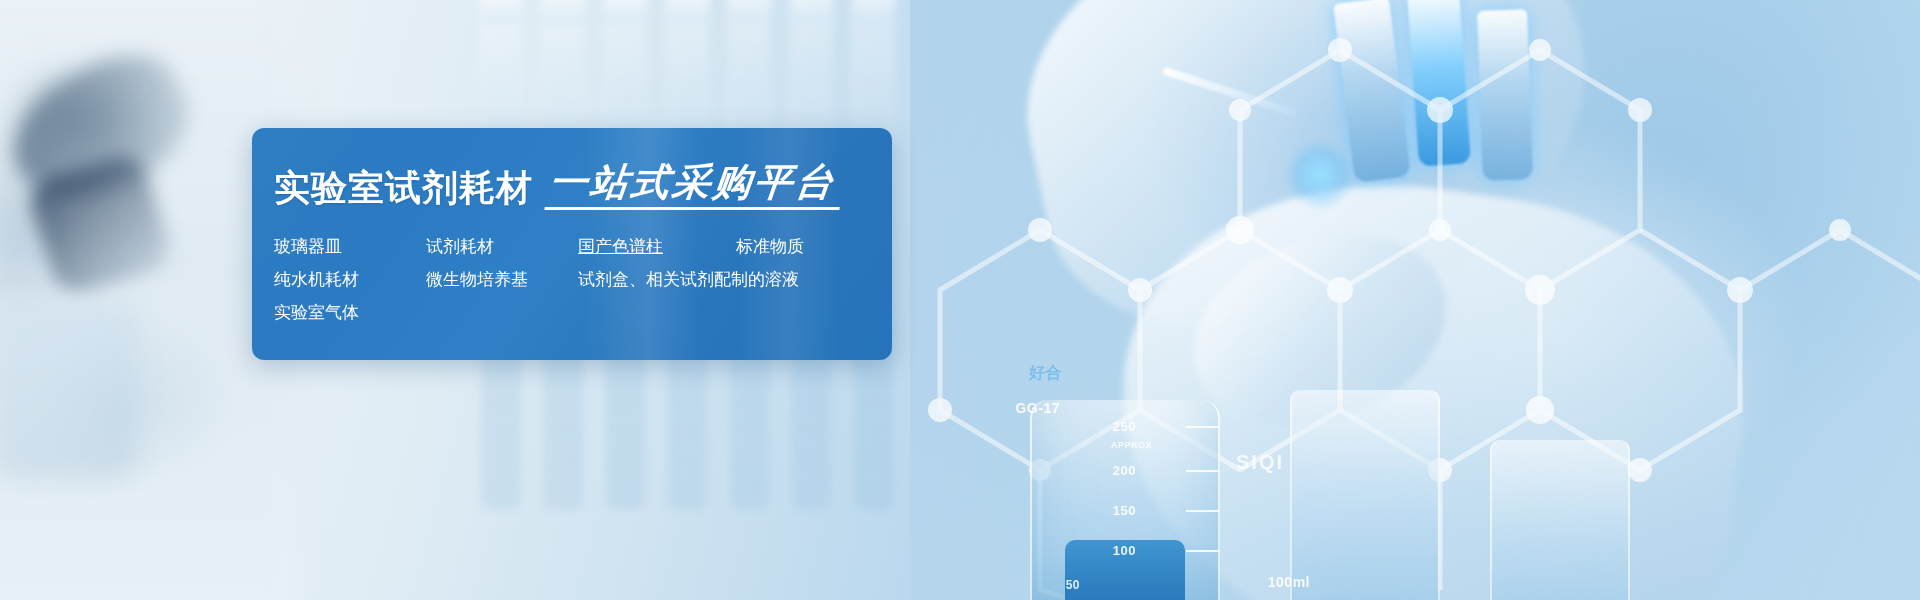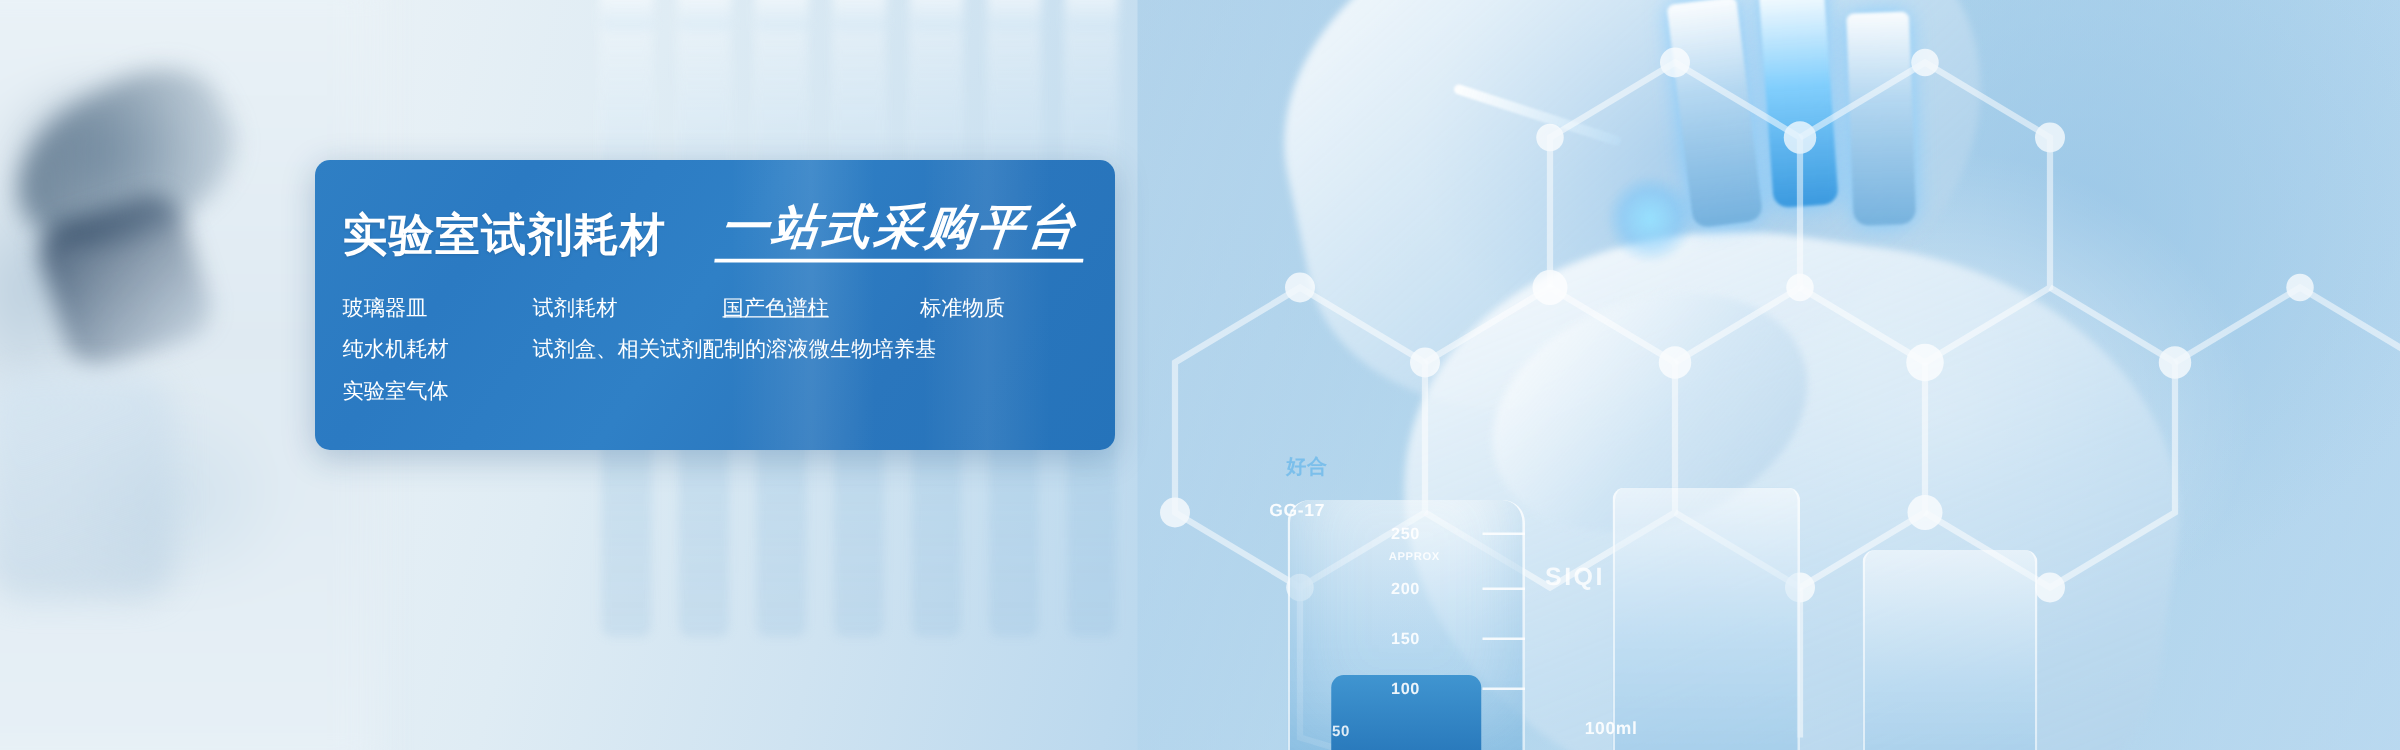--- a/index.html
+++ b/index.html
@@ -175,21 +175,21 @@
   #card::after {
     content:""; position:absolute; inset:0;
     background:
       linear-gradient(90deg, rgba(255,255,255,0) 52%, rgba(255,255,255,.10) 62%, rgba(255,255,255,0) 70%),
       linear-gradient(90deg, rgba(255,255,255,0) 76%, rgba(255,255,255,.08) 84%, rgba(255,255,255,0) 92%);
     pointer-events:none;
   }
 
   .card-inner { position:relative; z-index:2; padding:28px 0 0 22px; }
 
-  .headline { display:flex; align-items:flex-end; height:54px;gap:27px; }
+  .headline { display:flex; align-items:flex-end; height:54px; }
   .headline-main {
     color:#ffffff;
     font-size:36px; font-weight:bold;
     letter-spacing:1px;
     line-height:44px;
     white-space:nowrap;
     text-shadow:0 1px 2px rgba(20,60,100,.25);
   }
   .headline-script {
     margin-left:14px;
@@ -331,22 +331,22 @@
 
         <div class="cat-row">
           <span class="cat-item c2">玻璃器皿</span>
           <span class="cat-item c1">试剂耗材</span>
           <span class="cat-item c3">国产色谱柱</span>
           <span class="cat-item c4">标准物质</span>
         </div>
 
         <div class="cat-row">
           <span class="cat-item c1">纯水机耗材</span>
+          <span class="cat-item c2">微生物培养基</span>
           <span class="cat-item wide">试剂盒、相关试剂配制的溶液</span>
-          <span class="cat-item c2">微生物培养基</span>
         </div>
 
         <div class="cat-row">
           <span class="cat-item c1">实验室气体</span>
         </div>
 
       </div>
     </div>
   </div>
 

